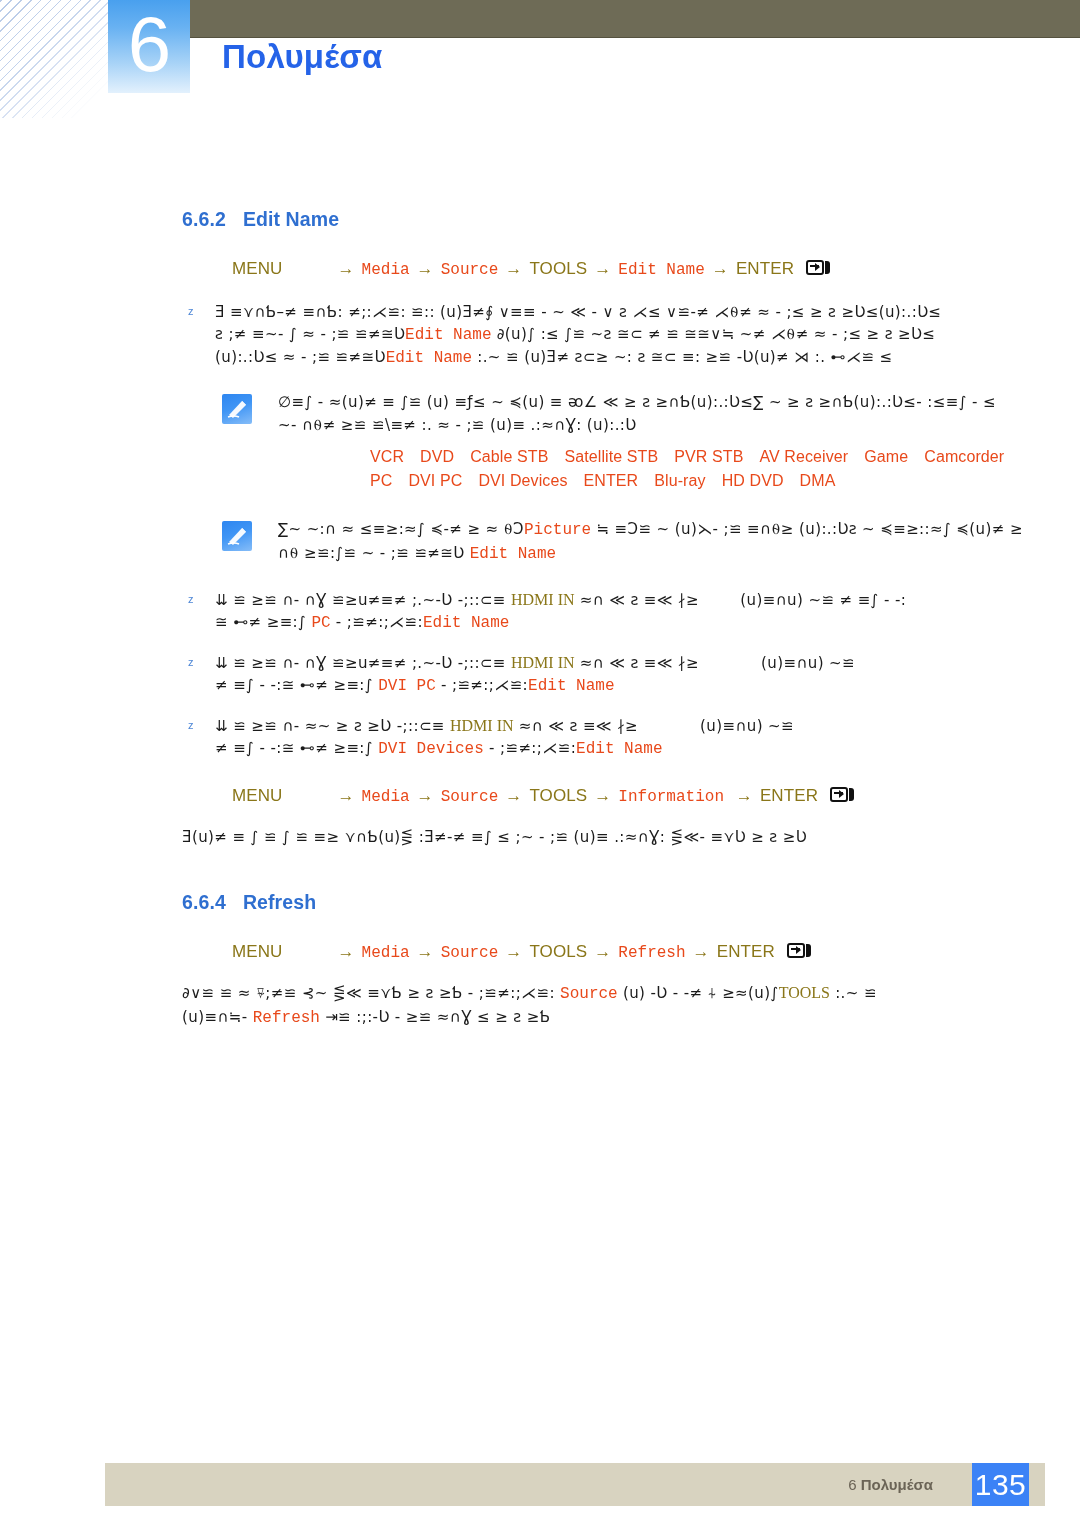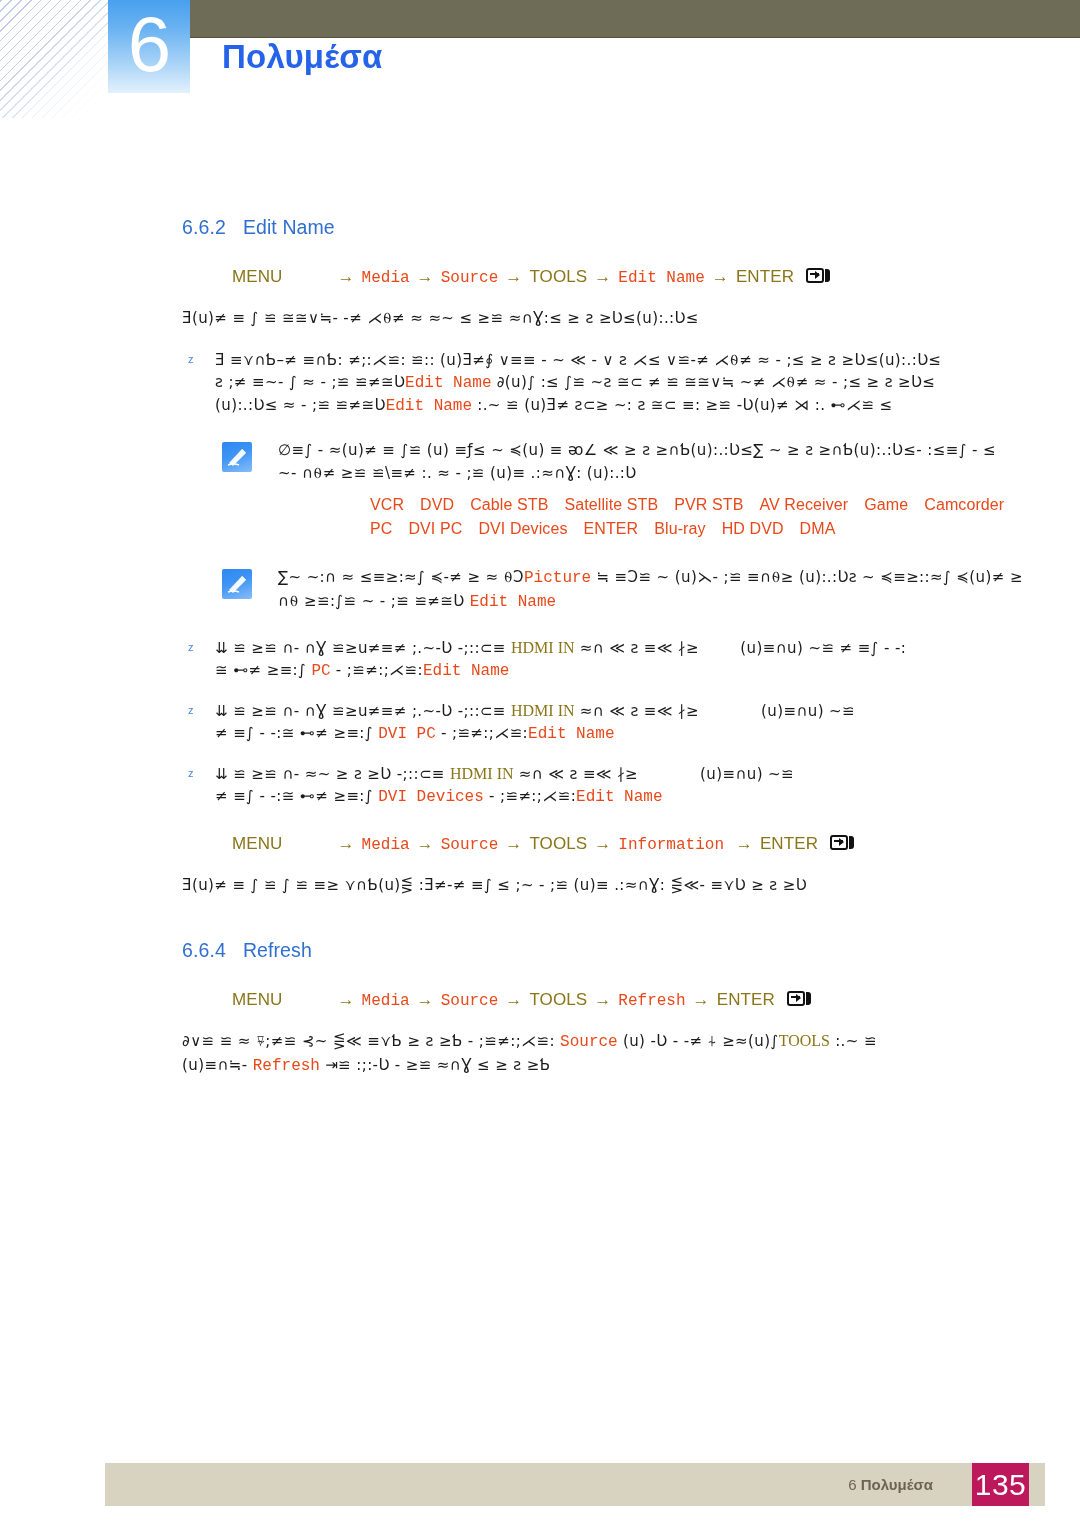--- a/index.html
+++ b/index.html
@@ -58,24 +58,24 @@
     white-space: nowrap;
   }
 
   
   .content {
     position: absolute;
     left: 0; top: 200px;
     width: 1080px;
   }
   .sec-head {
-    margin: 16px 0 0 182px;
+    margin: 8px 0 0 182px;
     font-size: 19.5px;
     color: #2f6fd0;
-    font-weight: 400;
+    font-weight: 700;
     letter-spacing: .1px;
     white-space: nowrap;
   }
   .sec-head .num { margin-right: 17px; }
 
   .menu-path {
     margin: 28px 0 0 232px;
     font-size: 17px;
     color: #8a7619;
     white-space: nowrap;
@@ -192,21 +192,21 @@
     font-size: 15px;
     color: #6b6456;
     white-space: nowrap;
     margin-left: 24px;
   }
   .footer-label b { font-weight: bold; }
   .page-box {
     position: absolute;
     left: 867px; top: 0;
     width: 57px; height: 43px;
-    background: #be185d;
+    background: #3b82f6;
     color: #ffffff;
     font-size: 30px;
     line-height: 43px;
     text-align: center;
     letter-spacing: .5px;
   }
 </style>
 </head>
 <body>
 
@@ -221,21 +221,20 @@
 <div class="content">
 
   <h2 class="sec-head">
     <span class="num">6.6.2</span><span>Edit Name</span>
   </h2>
 
   <div class="menu-path">
     <span>MENU</span><span class="gap"></span><span class="arrow">→</span><span class="hi">Media</span><span class="arrow">→</span><span class="hi">Source</span><span class="arrow">→</span><span>TOOLS</span><span class="arrow">→</span><span class="hi">Edit Name</span><span class="arrow">→</span><span>ENTER</span><span class="enter-key"><span class="tail"></span><span class="box"></span><span class="arr"></span></span>
   </div>
 
-  <div class="garble p-lead">Ǝ(u)≠ ≡ ∫   ≌   ≅≅∨≒- -≠ ⋌⍬≠ ≈  ≈~ ≤  ≥≌      ≈∩Ɣ:≤  ≥  ꙅ ≥Ʋ≤(u):.:Ʋ≤</div>
 
   <div class="bullet">
     <span class="marker">z</span>
     <span class="ln garble">Ǝ  ≡⋎∩Ƅ–≠ ≡∩Ƅ:  ≠;:⋌≌:   ≌::  (u)Ǝ≠∮ ∨≡≡ -  ~ ≪ - ∨   ꙅ ⋌≤  ∨≌-≠ ⋌⍬≠ ≈  - ;≤  ≥  ꙅ ≥Ʋ≤(u):.:Ʋ≤</span>
     <span class="ln garble"><span>ꙅ ;≠ ≡~-  ∫ ≈ - ;≌  ≌≠≅Ʋ</span><span class="hi">Edit Name</span> ∂(u)∫  :≤    ∫≌ ~ꙅ ≅⊂ ≠ ≌   ≅≅∨≒ ~≠ ⋌⍬≠ ≈ - ;≤  ≥ ꙅ ≥Ʋ≤</span>
     <span class="ln garble"><span>(u):.:Ʋ≤ ≈ - ;≌  ≌≠≅Ʋ</span><span class="hi">Edit Name</span>  :.~ ≌ (u)Ǝ≠ ꙅ⊂≥ ~: ꙅ ≅⊂ ≡:  ≥≌ -Ʋ(u)≠ ⋊ :.   ⊷⋌≌ ≤</span>
   </div>
 
   <div class="note">
     <span class="note-icon">

